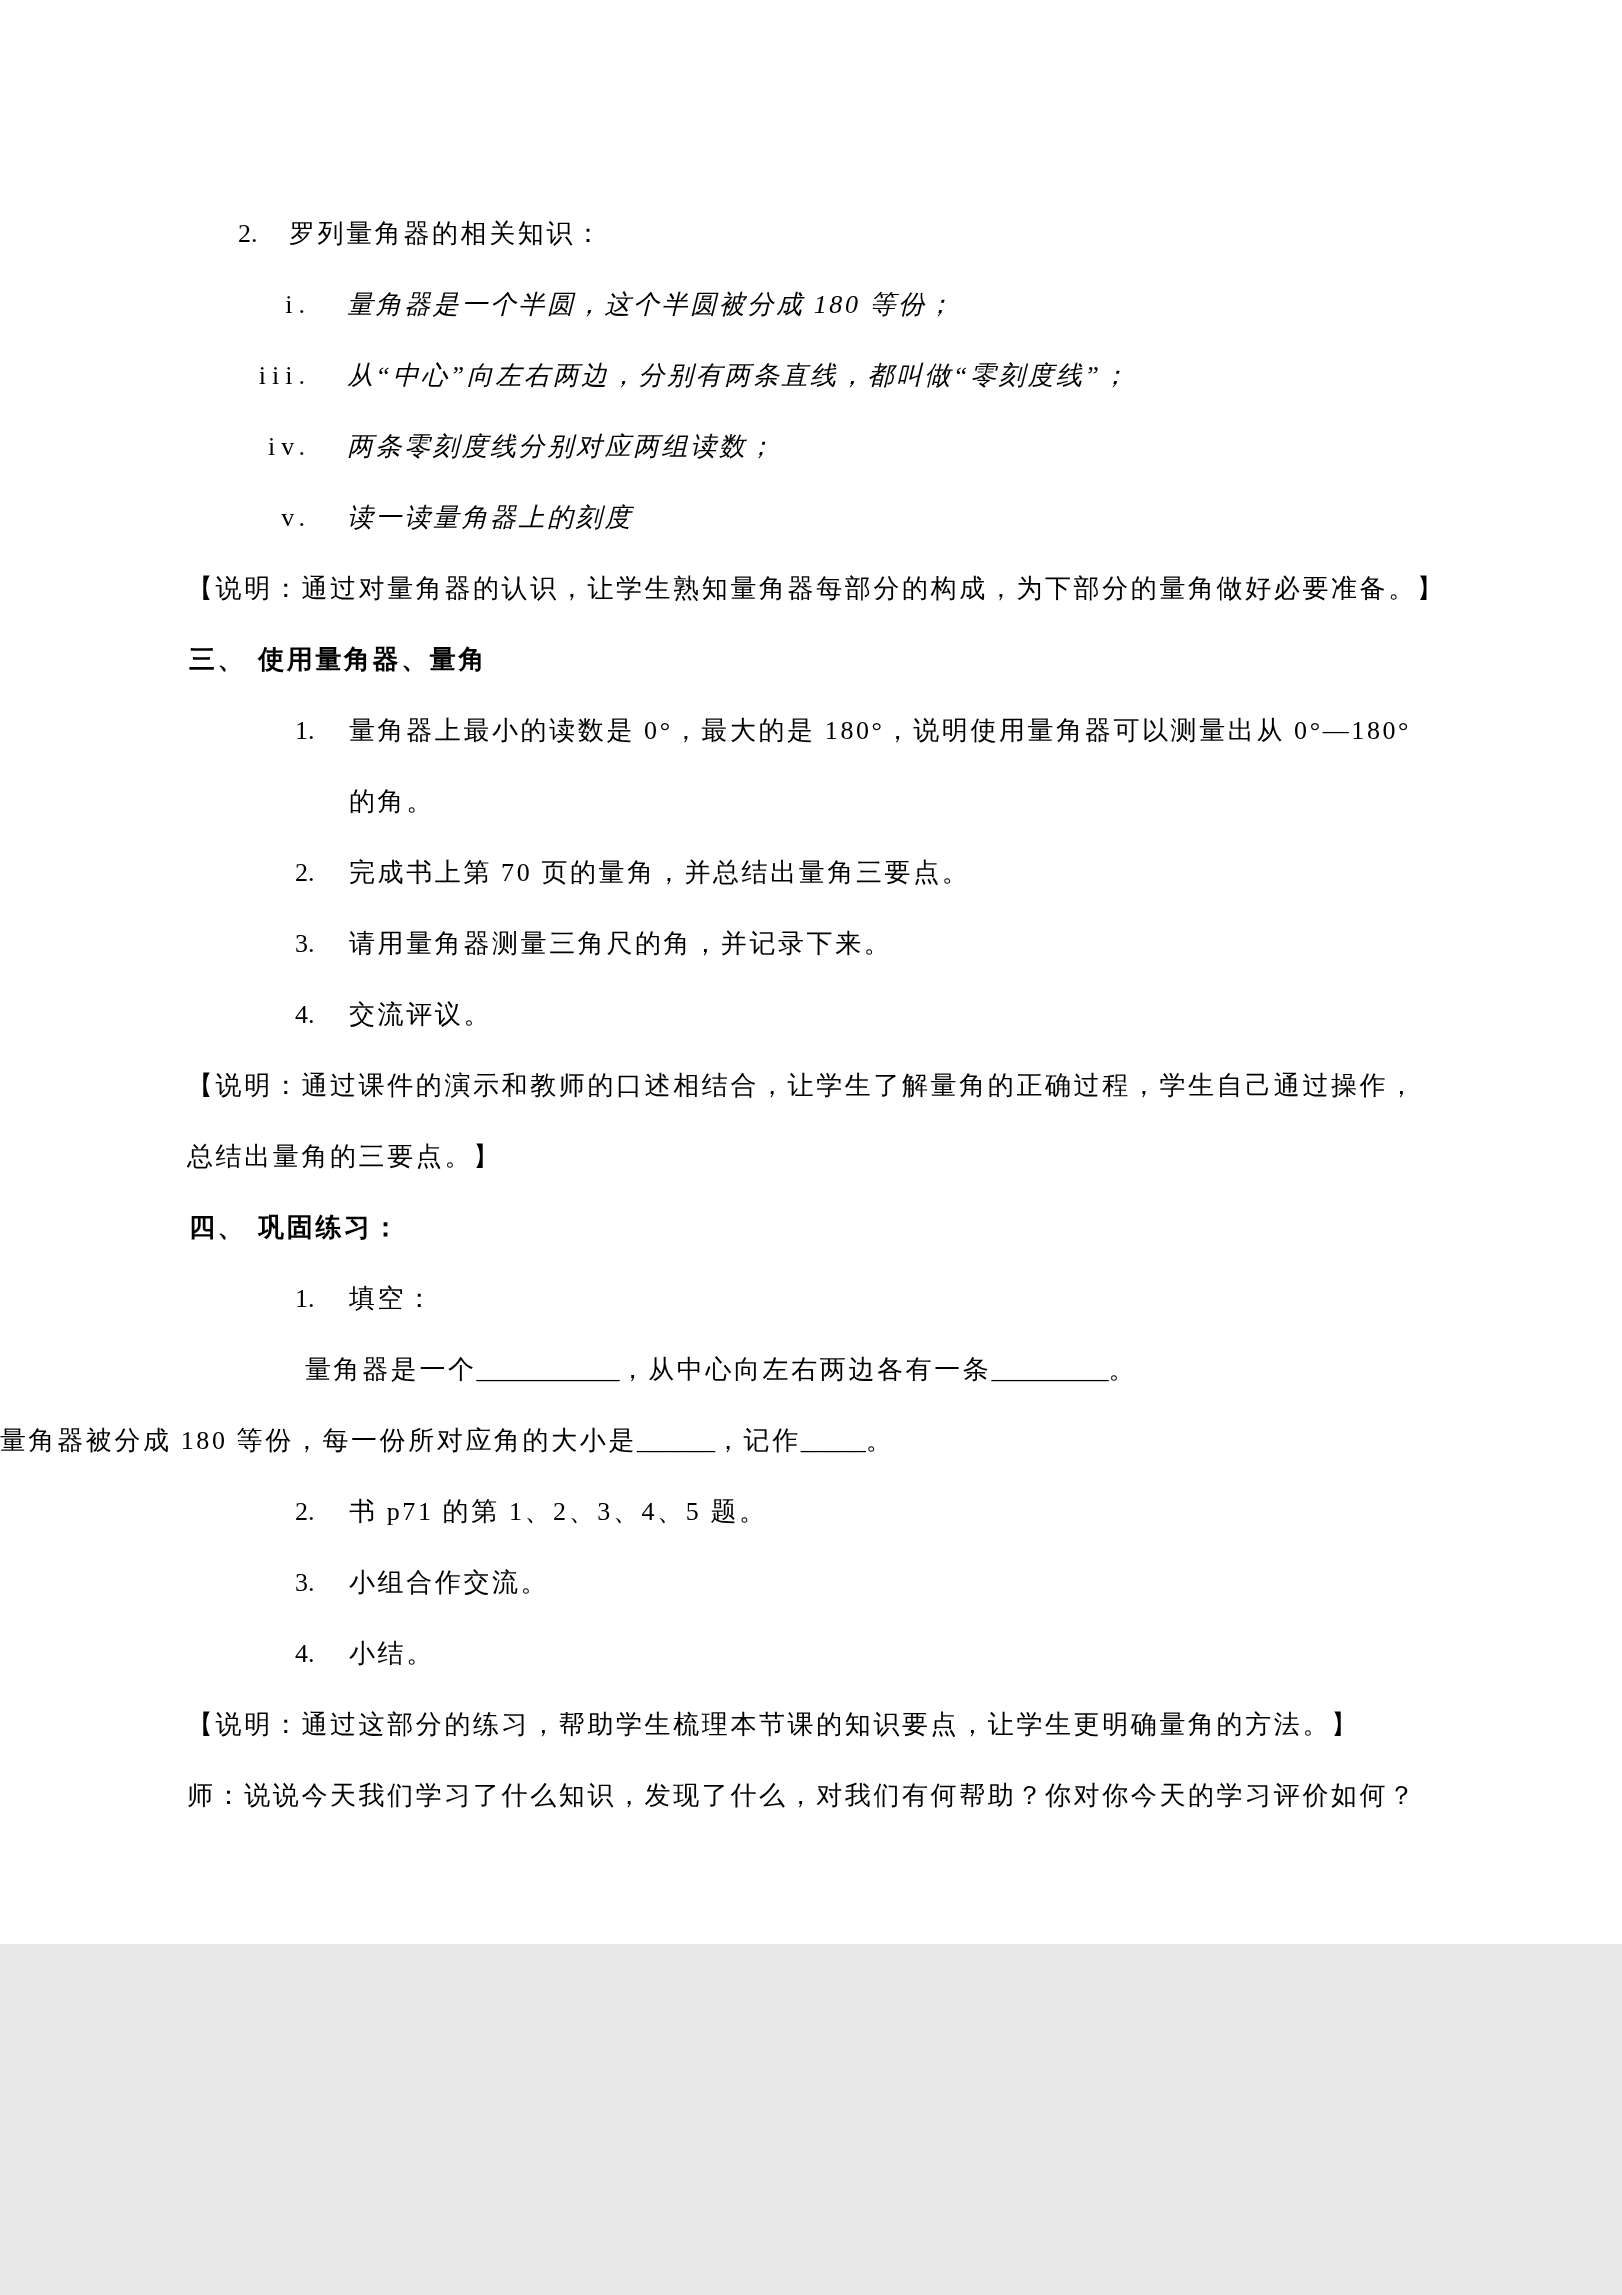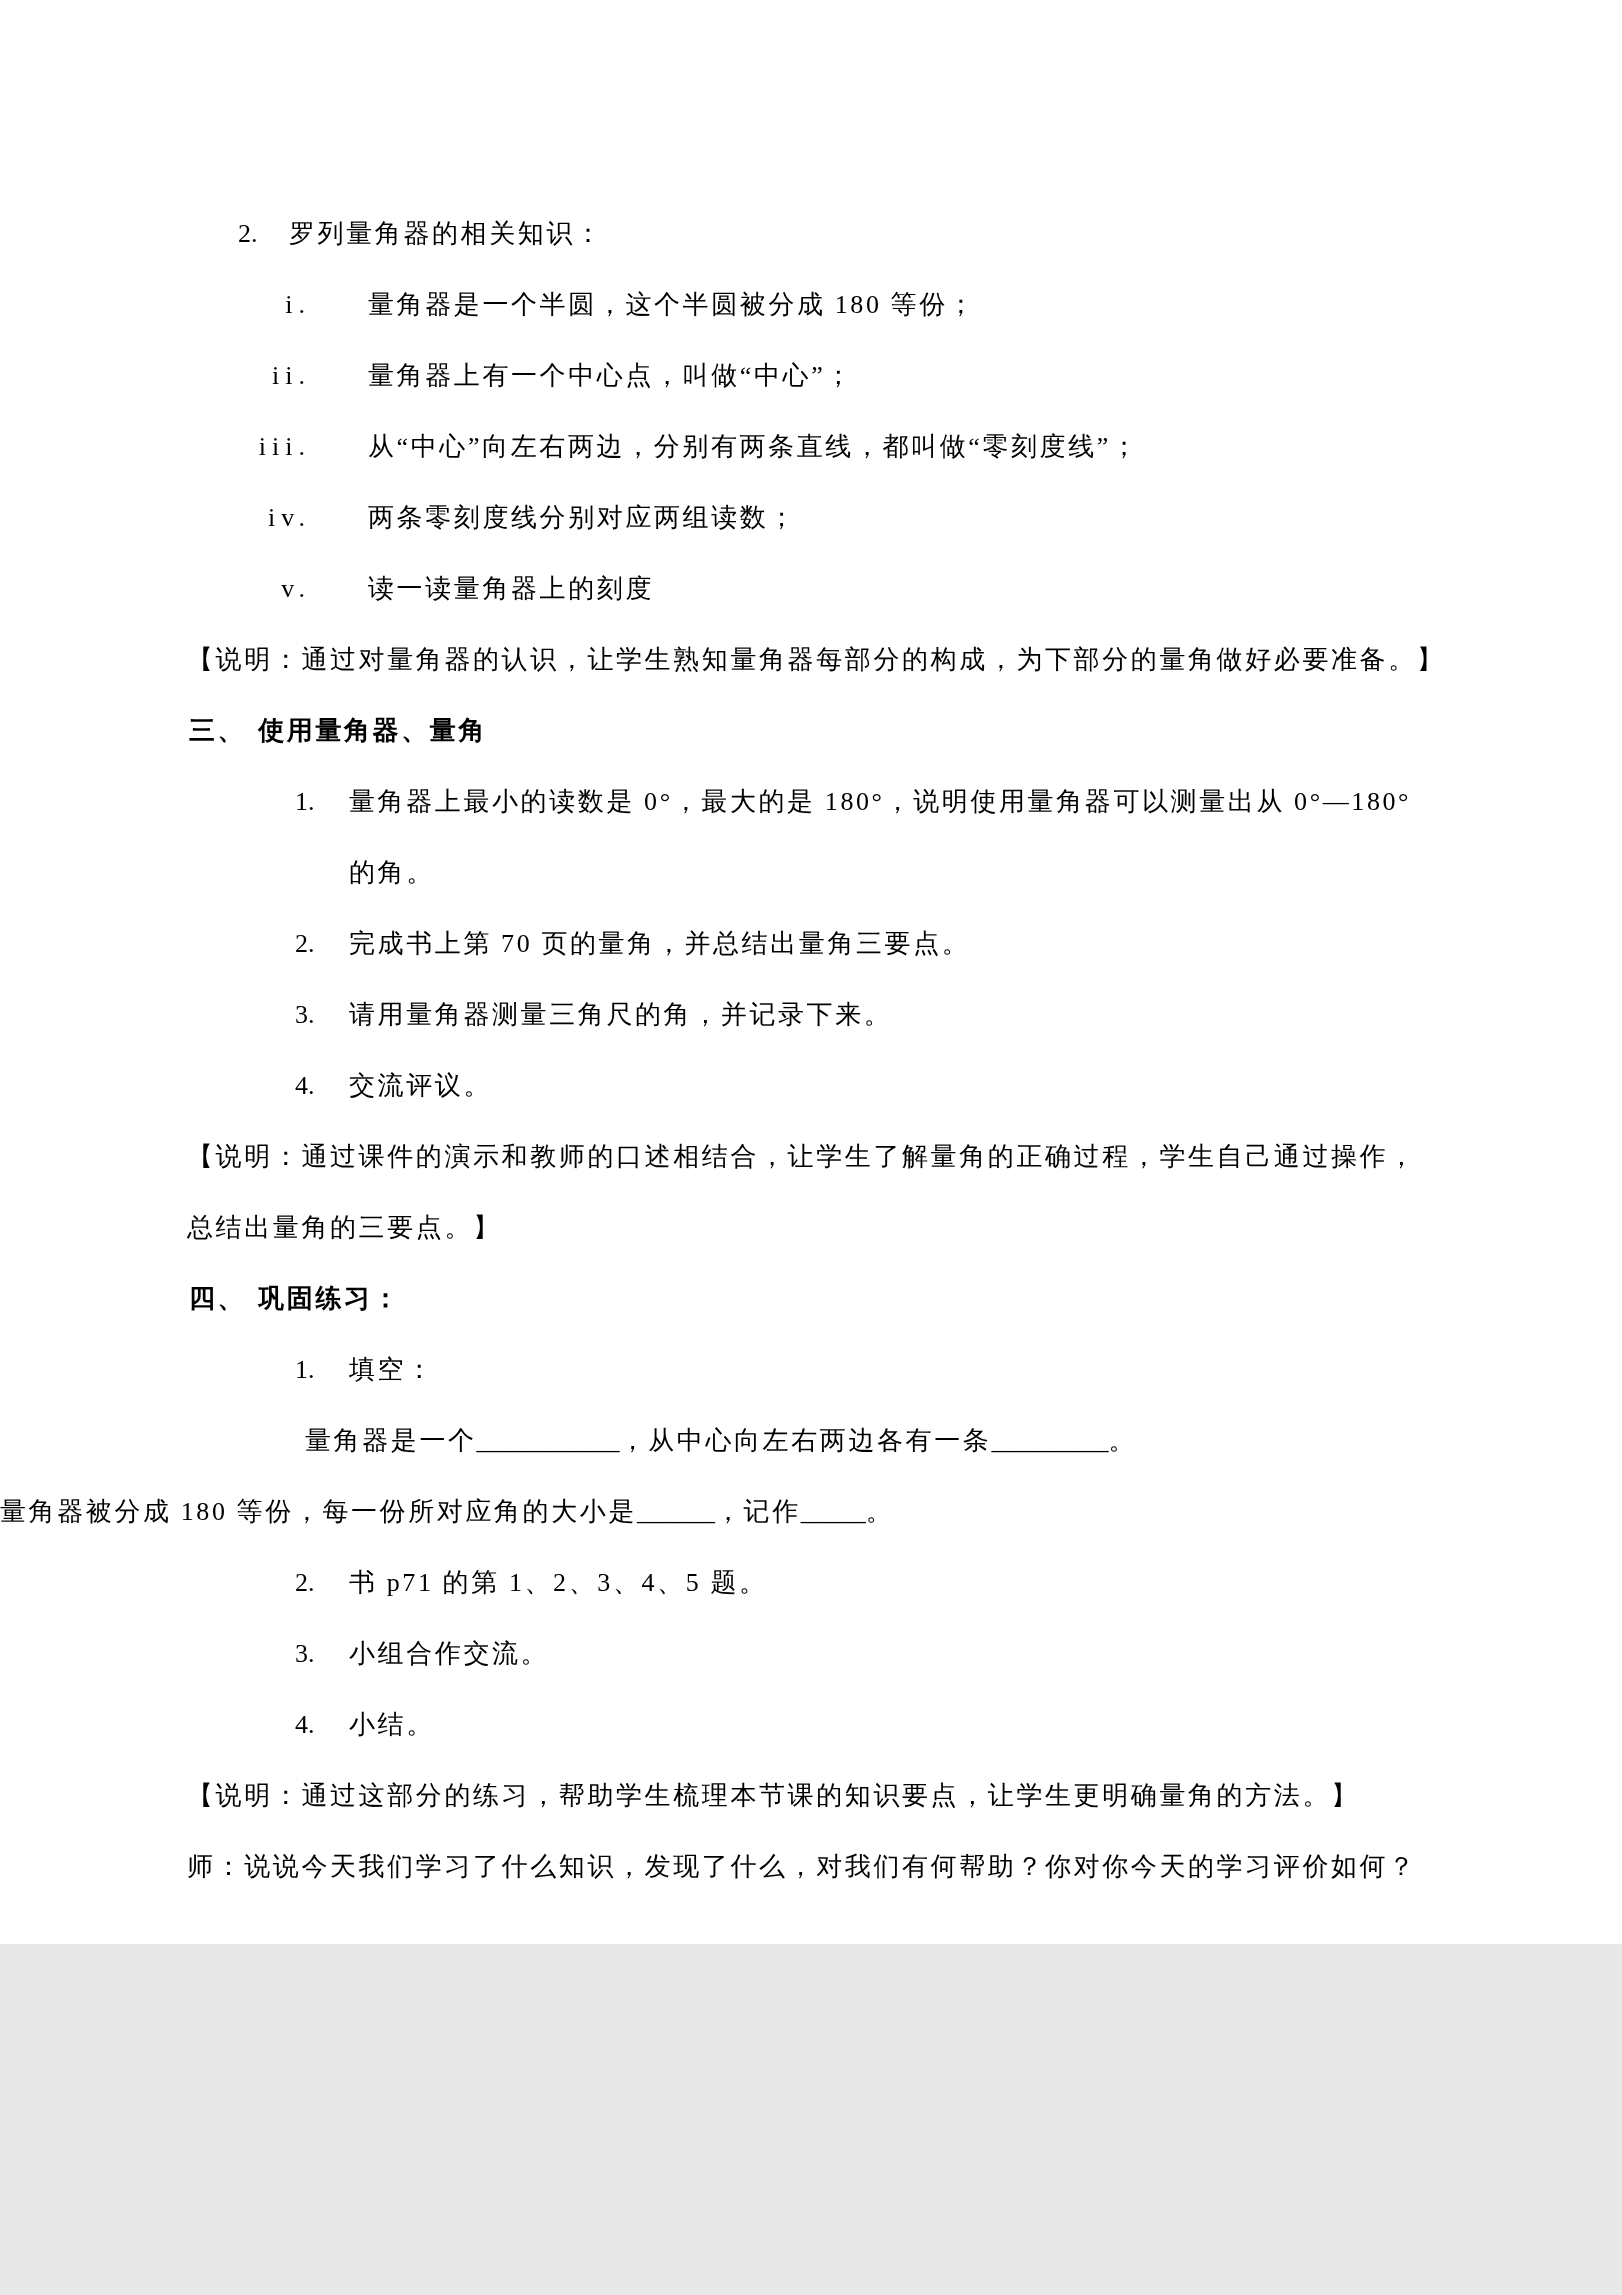--- a/index.html
+++ b/index.html
@@ -22,21 +22,21 @@
   .li-top .marker { display: inline-block; width: 51px; letter-spacing: 0; }
 
   
   .li-roman { padding-left: 189px; }
   .marker-roman {
     display: inline-block;
     width: 122px;
     text-align: right;
     letter-spacing: 6px;
   }
-  .li-roman .txt { margin-left: 57px; }
+  .li-roman .txt { margin-left: 36px; font-style: italic; }
 
   
   .li-sub { padding-left: 295px; }
   .li-sub .marker { display: inline-block; width: 54px; letter-spacing: 0; }
 
   
   .cont { padding-left: 349px; }
 
   
   .note { padding-left: 187px; }
@@ -56,23 +56,20 @@
 
 <div class="page">
   <div class="content">
 
     <div class="line li-top">
       <span class="marker">2.</span><span class="txt">罗列量角器的相关知识：</span>
     </div>
 
     <div class="line li-roman">
       <span class="marker-roman">i.</span><span class="txt">量角器是一个半圆，这个半圆被分成 180 等份；</span>
-    </div>
-    <div class="line li-roman">
-      <span class="marker-roman">ii.</span><span class="txt">量角器上有一个中心点，叫做“中心”；</span>
     </div>
     <div class="line li-roman">
       <span class="marker-roman">iii.</span><span class="txt">从“中心”向左右两边，分别有两条直线，都叫做“零刻度线”；</span>
     </div>
     <div class="line li-roman">
       <span class="marker-roman">iv.</span><span class="txt">两条零刻度线分别对应两组读数；</span>
     </div>
     <div class="line li-roman">
       <span class="marker-roman">v.</span><span class="txt">读一读量角器上的刻度</span>
     </div>

